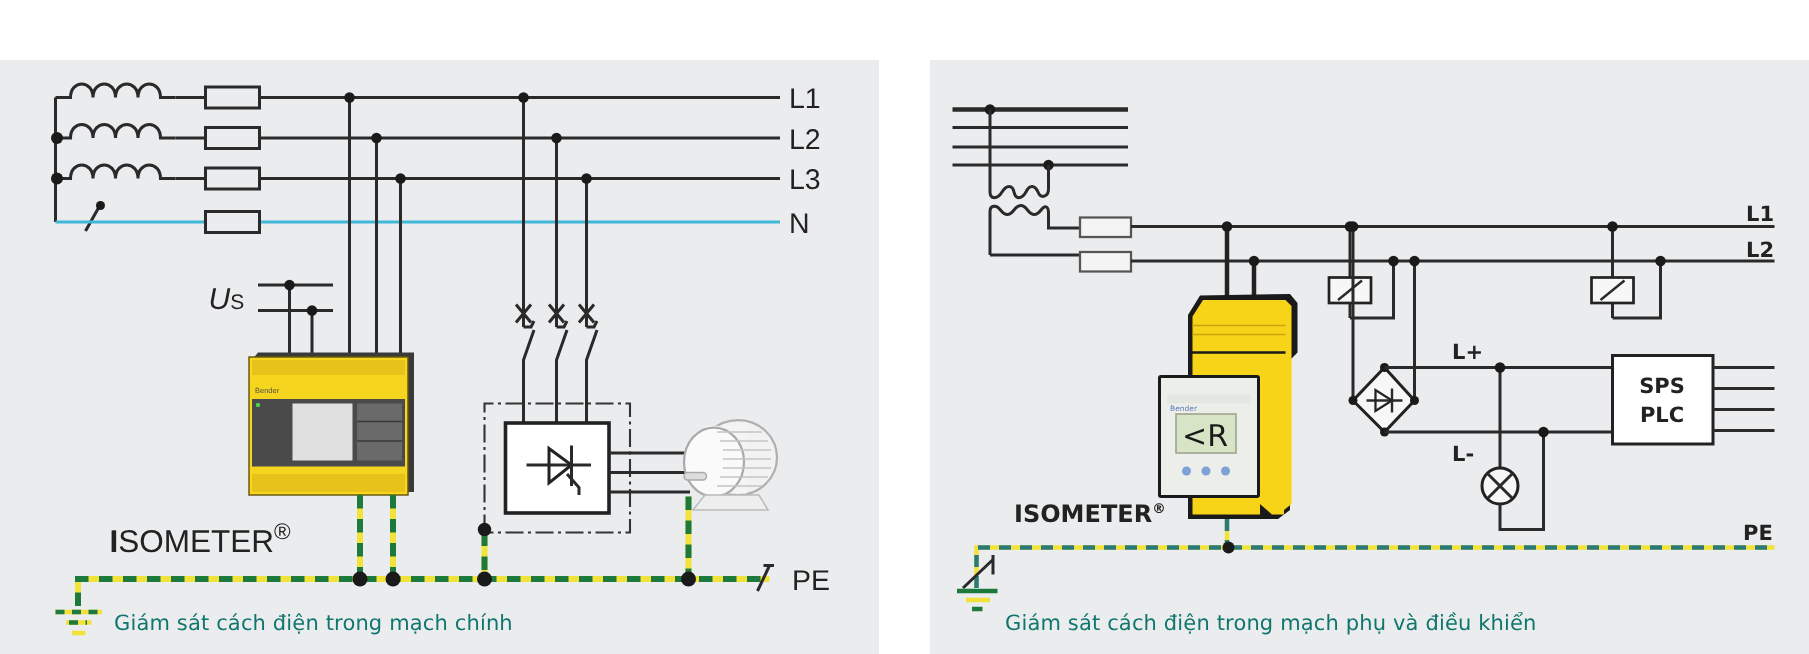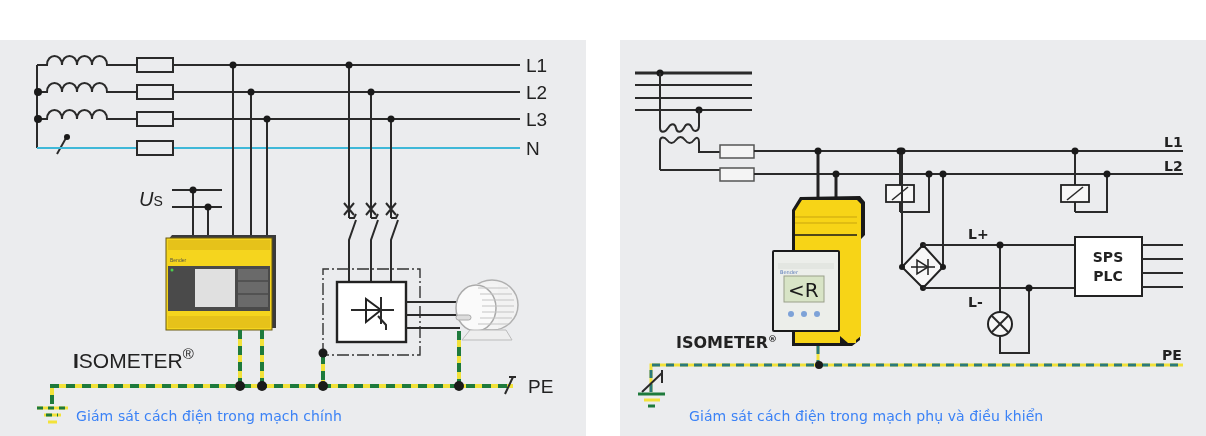--- a/index.html
+++ b/index.html
@@ -1,23 +1,23 @@
 <!DOCTYPE html>
 <html><head>
 <meta charset="utf-8">
 <style>
   html,body{margin:0;padding:0;background:#ffffff;}
   body{width:1206px;height:436px;position:relative;overflow:hidden;font-family:"Liberation Sans",sans-serif;}
   .panel{position:absolute;top:0;background:#ebecee;margin-top:40px;}
   #left-panel{left:0;width:586px;height:400px;}
   #right-panel{left:620px;width:586px;height:400px;}
   svg{position:absolute;left:0;top:0;}
-  .caption{position:absolute;top:408px;font-size:14px;color:#3b82f6;font-family:"DejaVu Sans",sans-serif;letter-spacing:0.1px;}
+  .caption{position:absolute;top:408px;font-size:14px;color:#0f766e;font-family:"DejaVu Sans",sans-serif;letter-spacing:0.1px;}
   #caption-left{left:76px;}
-  #caption-right{left:689px;text-align:right;}
+  #caption-right{left:670px;text-align:right;}
   .w{stroke:#2a2a2a;stroke-width:2;fill:none;}
   .wt{stroke:#2a2a2a;stroke-width:1.6;fill:none;}
   .dot{fill:#1a1a1a;}
   .pe-y{stroke:#f2e23a;stroke-width:4;fill:none;}
   .pe-g{stroke:#1e7a3c;stroke-width:4;fill:none;stroke-dasharray:9 7;}
   .pe-y2{stroke:#f2e23a;stroke-width:3;fill:none;}
   .pe-g2{stroke:#2a7a7a;stroke-width:3;fill:none;stroke-dasharray:8 6;}
   .lbl{font-family:"Liberation Sans",sans-serif;font-size:19px;fill:#222;}
   .lbl2{font-family:"DejaVu Sans",sans-serif;font-size:14px;font-weight:bold;fill:#222;}
 </style>

